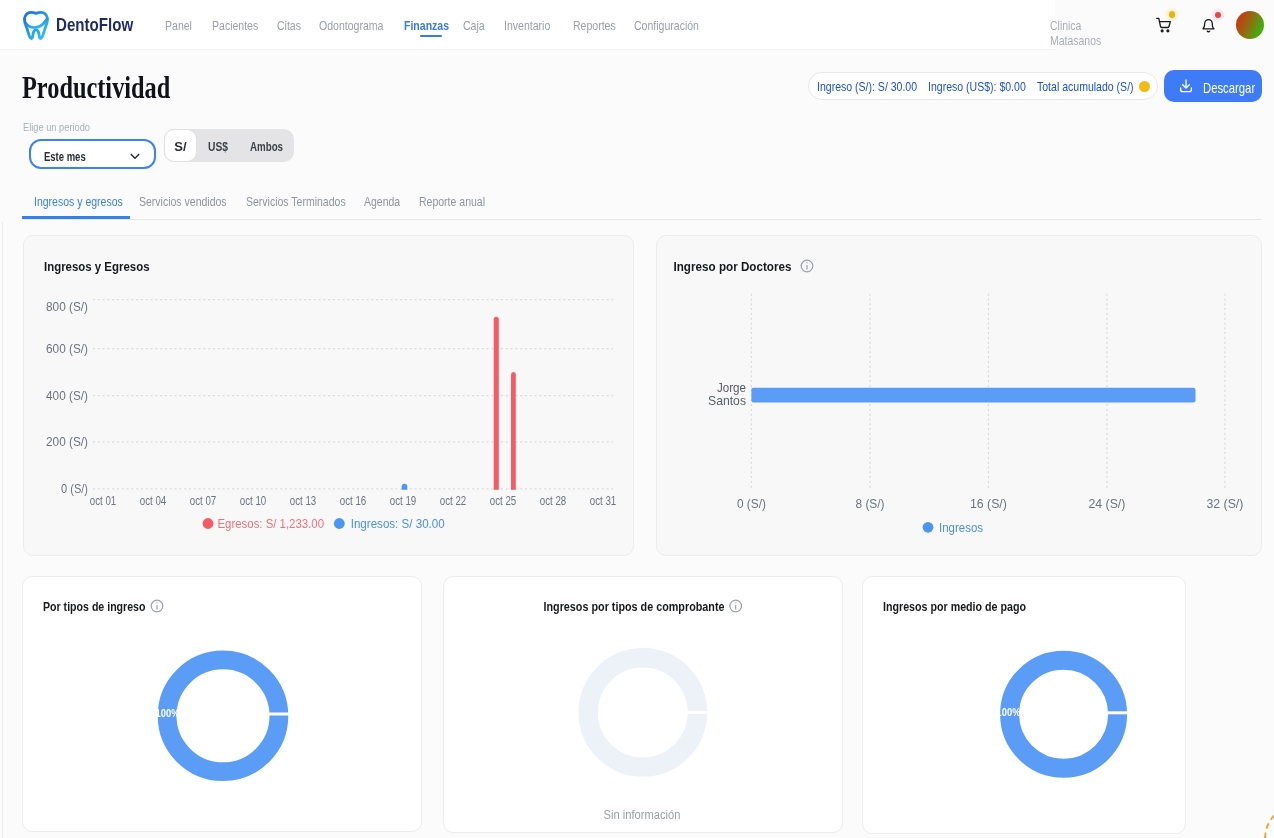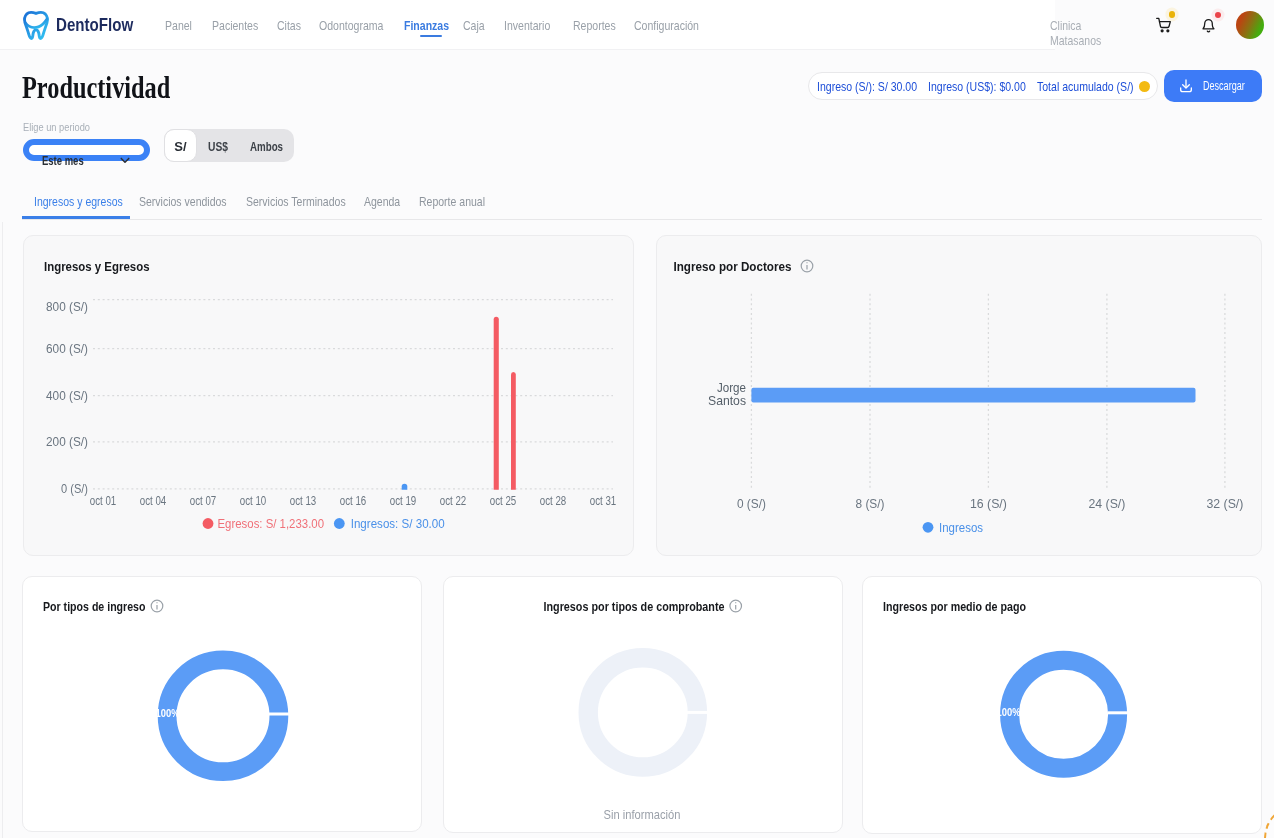--- a/index.html
+++ b/index.html
@@ -15,45 +15,45 @@
 #cart { position:absolute; left:1156px; top:17px; }
 #cartdot { position:absolute; left:1168.5px; top:11px; width:6.5px; height:6.5px; border-radius:50%; background:#eab308; box-shadow:0 0 0 3.5px rgba(250,235,190,.45); }
 #bell { position:absolute; left:1201px; top:17.5px; }
 #belldot { position:absolute; left:1214.5px; top:11.5px; width:6.5px; height:6.5px; border-radius:50%; background:#ea4349; box-shadow:0 0 0 3.5px rgba(252,215,215,.4); }
 #avatar { position:absolute; left:1236px; top:11px; width:28px; height:28px; border-radius:50%; background:linear-gradient(115deg,#bb4512 22%,#8a7212 50%,#43ad0e 80%); }
 
 #title { position:absolute; left:22px; top:69.5px; font-family:"Liberation Serif", serif; font-weight:bold; font-size:31px; color:#111318; display:inline-block; transform-origin:0 50%; transform:scaleX(.785); }
 #stats { position:absolute; left:808px; top:72px; width:350px; height:28px; background:#fff; border:1px solid #e8e8ea; border-radius:14px; font-size:13px; color:#1d4ed8; }
 #stats span { position:absolute; top:6px; white-space:nowrap; font-size:13.5px; display:inline-block; transform-origin:0 50%; transform:scaleX(.78); }
 #statdot { position:absolute; left:1139px; top:81px; width:11px; height:11px; border-radius:50%; background:#f3ba12; }
-#dl { position:absolute; left:1164px; top:70px; width:98px; height:32px; background:#3d7bf7; border-radius:10px; color:#fff; font-size:12px; }
+#dl { position:absolute; left:1164px; top:70px; width:98px; height:32px; background:#3d7bf7; border-radius:10px; color:#fff; font-size:15px; }
 #dl svg { position:absolute; left:14px; top:8px; }
 #dl span { position:absolute; left:39px; top:8.5px; display:inline-block; transform-origin:0 50%; transform:scaleX(.754); }
 
 #elige { position:absolute; left:23px; top:121px; font-size:11.5px; color:#a9b0b8; display:inline-block; transform-origin:0 50%; transform:scaleX(.806); }
-#select { position:absolute; left:23px; top:139px; width:127px; height:22px; background:#fff; border:6px solid #3b82f6; border-radius:12px; }
+#select { position:absolute; left:29px; top:139px; width:127px; height:30px; background:#fff; border:2px solid #3b82f6; border-radius:12px; }
 #select b { position:absolute; left:13px; top:8px; font-size:13px; color:#2a2f36; font-weight:bold; display:inline-block; transform-origin:0 50%; transform:scaleX(.73); }
 #select svg { position:absolute; right:14px; top:11.5px; }
 #toggle { position:absolute; left:164px; top:129px; width:130px; height:33px; background:#e4e4e7; border-radius:10px; font-size:13px; }
 #tg1 { position:absolute; left:0; top:0; width:33px; height:33px; background:#fff; border:1px solid #e0e0e3; border-radius:10px; text-align:center; line-height:33px; color:#2a2f36; font-weight:bold; }
 #tg2 { position:absolute; left:44px; top:9.5px; color:#3c4148; font-weight:bold; display:inline-block; transform-origin:0 50%; transform:scaleX(.79); }
 #tg3 { position:absolute; left:86px; top:9.5px; color:#3c4148; font-weight:bold; display:inline-block; transform-origin:0 50%; transform:scaleX(.75); }
 
 .tab { position:absolute; top:193.5px; font-size:13.3px; color:#8e959d; white-space:nowrap; display:inline-block; transform-origin:0 50%; transform:scaleX(.79); }
 #tab1 { color:#3a7fe8; }
 #tabun { position:absolute; left:22px; top:216px; width:108px; height:3px; background:#3a7fe8; }
 #tabline { position:absolute; left:22px; top:219px; width:1240px; height:1px; background:#e7e7e9; }
 #vline { position:absolute; left:2px; top:222px; width:1px; height:616px; background:#ededef; }
 
 .card { position:absolute; border-radius:10px; }
 #card1 { left:23px; top:235px; width:611px; height:321px; background:#f8f8f9; border:1px solid #ececee; }
 #card2 { left:656px; top:235px; width:606px; height:321px; background:#f8f8f9; border:1px solid #ececee; }
 #card3 { left:22px; top:576px; width:400px; height:256px; background:#fff; border:1px solid #ececee; }
 #card4 { left:443px; top:576px; width:400px; height:257px; background:#fff; border:1px solid #ececee; }
-#card5 { left:862px; top:576px; width:400px; height:258px; background:#fff; border:1px solid #ececee; }
+#card5 { left:862px; top:576px; width:324px; height:258px; background:#fff; border:1px solid #ececee; }
 #fab { position:absolute; left:1263.5px; top:804.5px; width:66px; height:66px; border-radius:50%; border:2.5px dashed #f0a637; background:#fcfcfd; }
 svg.chart { position:absolute; left:0; top:0; }
 </style>
 </head>
 <body>
 <div id="nav">
   <svg id="logo" width="30" height="32" viewBox="0 0 48 50">
     <defs>
         <linearGradient id="lg" x1="0" y1="0" x2="0.9" y2="1">
       <stop offset="0" stop-color="#1a6fd6"></stop>

